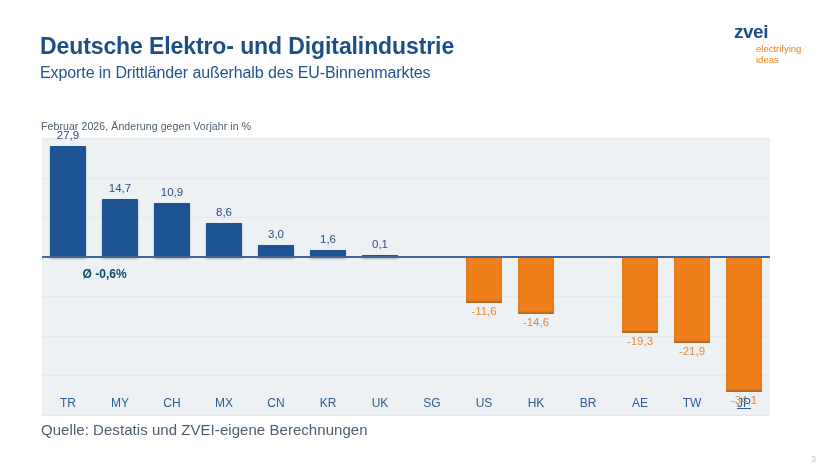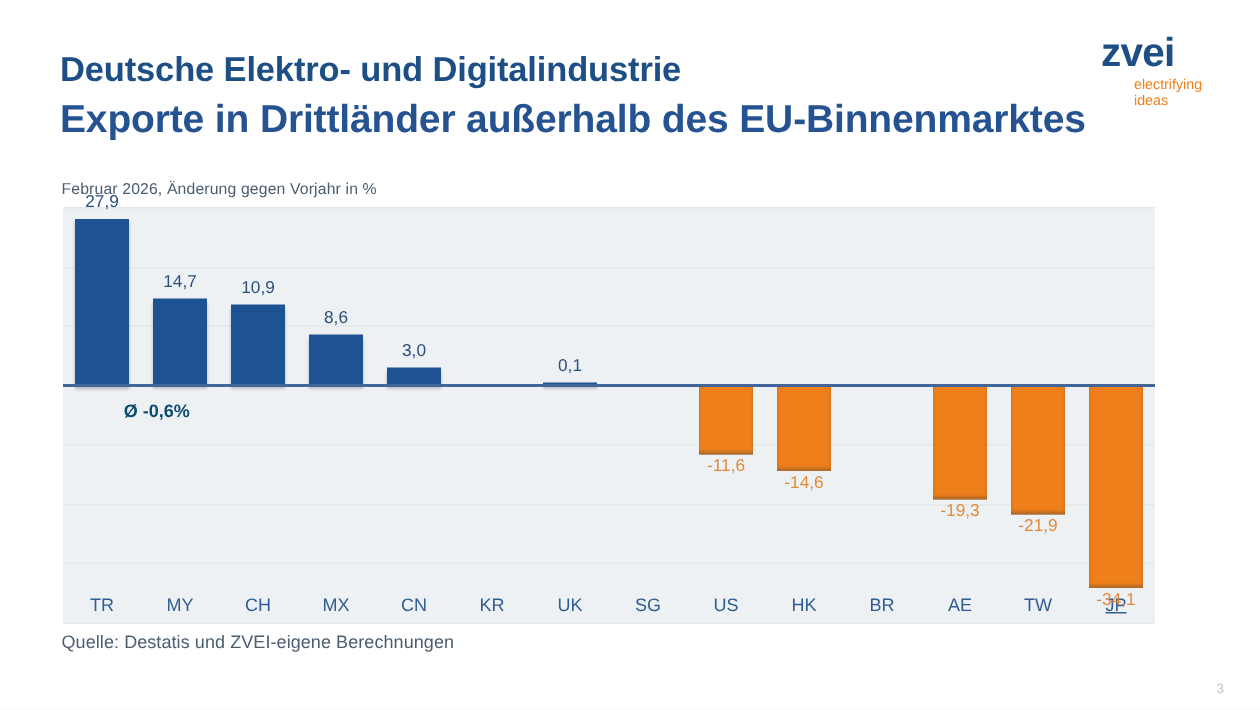--- a/index.html
+++ b/index.html
@@ -25,22 +25,22 @@
   }
   #chart-title {
     font-size: 23px;
     font-weight: bold;
     color: #1d4f86;
     line-height: 1.28;
     letter-spacing: -0.1px;
     white-space: nowrap;
   }
   #chart-subtitle {
-    font-size: 26px;
-    font-weight: bold;
+    font-size: 16px;
+    font-weight: normal;
     color: #255391;
     line-height: 1.3;
     letter-spacing: -0.1px;
     white-space: nowrap;
     margin-top: 2px;
   }
   #chart-note {
     position: absolute;
     left: 41px;
     top: 120px;
@@ -51,21 +51,21 @@
 
   
   #logo {
     position: absolute;
     right: 20px;
     top: 22px;
     text-align: left;
     width: 86px;
   }
   #logo-word {
-    font-size: 27px;
+    font-size: 19px;
     font-weight: bold;
     color: #1d4f86;
     letter-spacing: -0.5px;
     line-height: 1;
   }
   #logo-tag1, #logo-tag2 {
     font-size: 9.5px;
     color: #ef7f1a;
     line-height: 1.12;
     margin-left: 22px;
@@ -158,21 +158,21 @@
     top: 0;
     text-align: center;
     font-size: 12px;
     color: #2f5c93;
   }
 
   #source {
     position: absolute;
     left: 41px;
     top: 421px;
-    font-size: 12px;
+    font-size: 15px;
     color: #4b5d6e;
     letter-spacing: 0.05px;
   }
   #page-number {
     position: absolute;
     right: 24px;
     bottom: 9px;
     font-size: 9px;
     color: #b9c4d0;
   }
@@ -215,20 +215,24 @@
         <div class="bar pos" style="height: 54.2129px; top: 64.5014px;"></div>
         <div class="bar-value pos" style="top: 47.5014px;">10,9</div>
       </div>
       <div class="bar-slot" style="left: 156px; width: 52px;">
         <div class="bar pos" style="height: 34.0314px; top: 84.6829px;"></div>
         <div class="bar-value pos" style="top: 67.6829px;">8,6</div>
       </div>
       <div class="bar-slot" style="left: 208px; width: 52px;">
         <div class="bar pos" style="height: 11.8714px; top: 106.843px;"></div>
         <div class="bar-value pos" style="top: 89.8429px;">3,0</div>
+      </div>
+      <div class="bar-slot" style="left: 260px; width: 52px;">
+        <div class="bar pos" style="height: 6.33143px; top: 112.383px;"></div>
+        <div class="bar-value pos" style="top: 95.3829px;">1,6</div>
       </div>
       <div class="bar-slot" style="left: 312px; width: 52px;">
         <div class="bar pos" style="height: 1.5px; top: 117.214px;"></div>
         <div class="bar-value pos" style="top: 100.214px;">0,1</div>
       </div>
       <div class="bar-slot" style="left: 416px; width: 52px;">
         <div class="bar neg" style="height: 45.9029px; top: 118.714px;"></div>
         <div class="bar-value neg" style="top: 166.617px;">-11,6</div>
       </div>
       <div class="bar-slot" style="left: 468px; width: 52px;">

